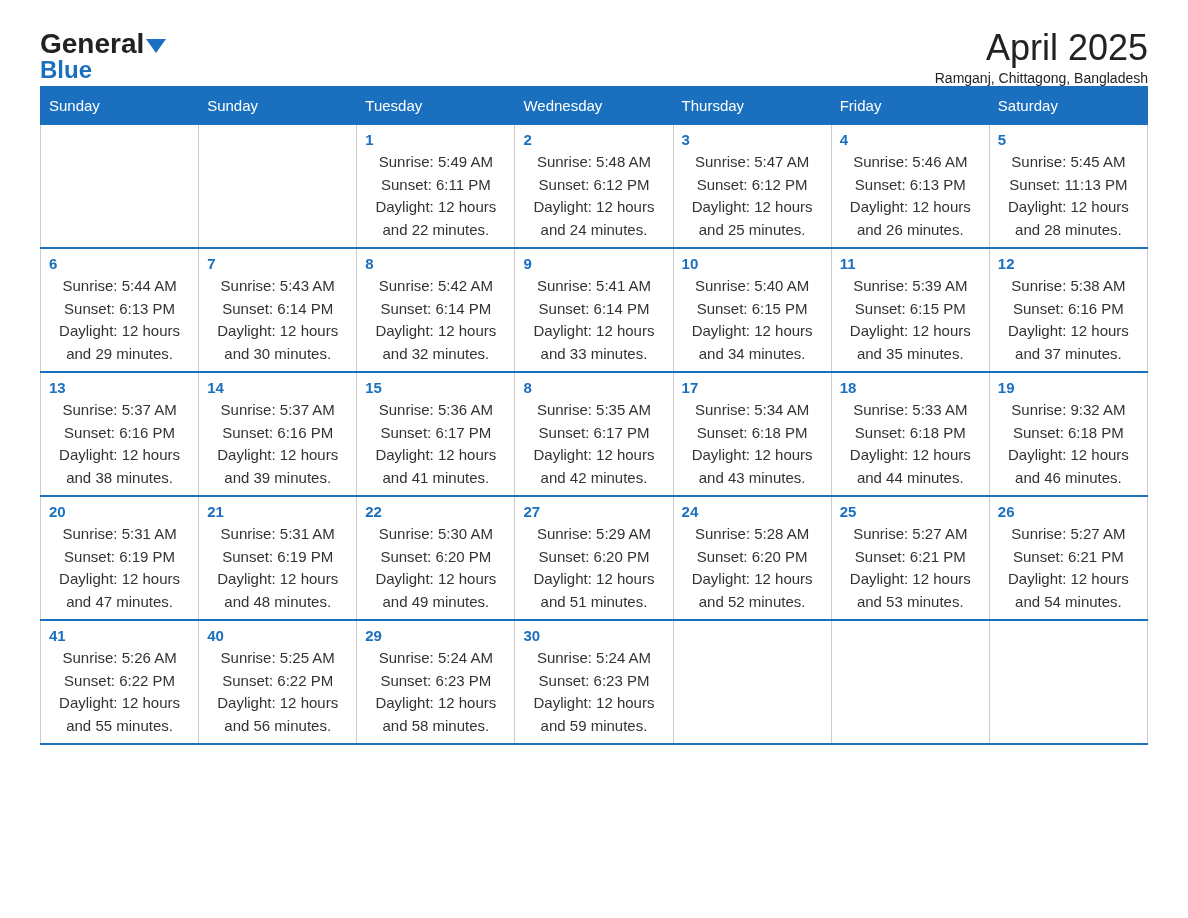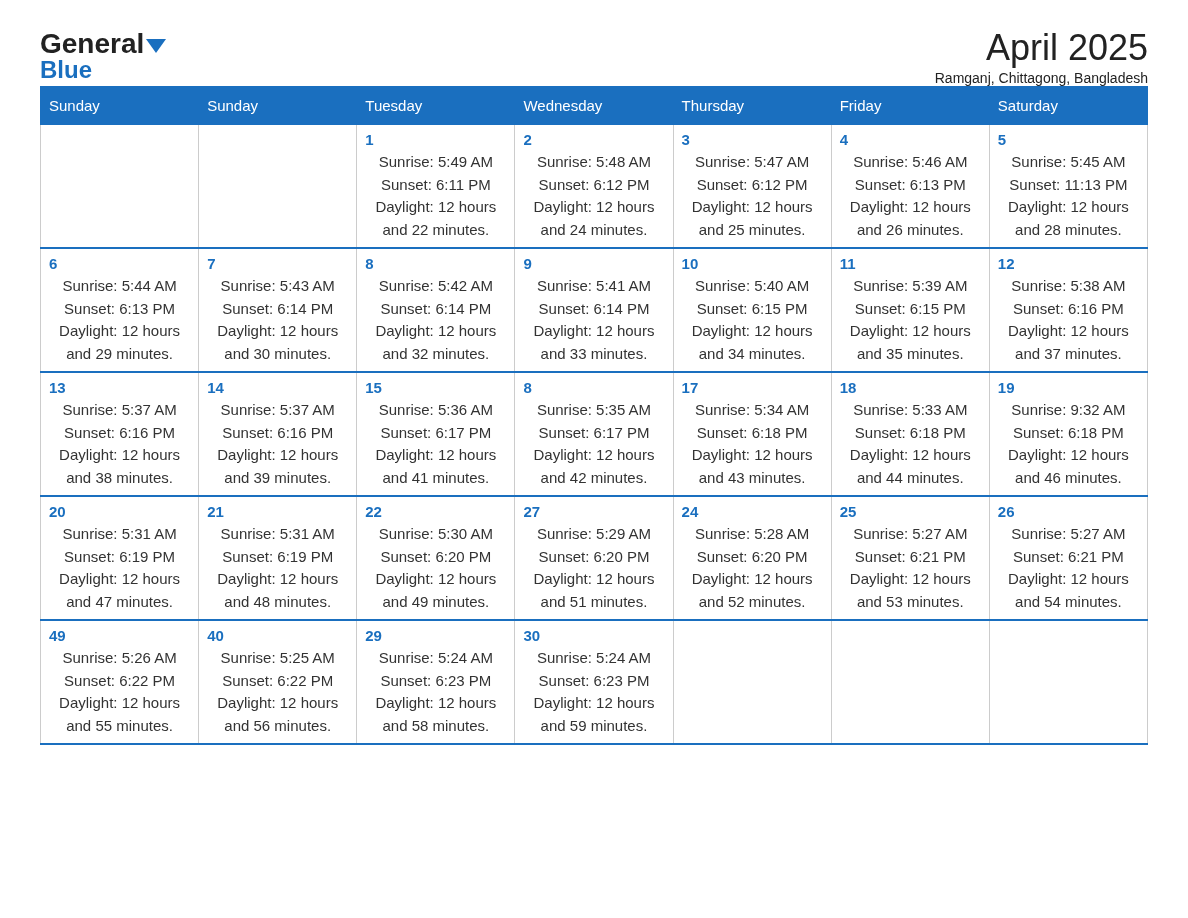--- a/index.html
+++ b/index.html
@@ -316,21 +316,21 @@
         <td>
           <span class="day-num">26</span>
           <div class="day-info">Sunrise: 5:27 AM
 Sunset: 6:21 PM
 Daylight: 12 hours
 and 54 minutes.</div>
         </td>
       </tr>
       <tr>
         <td>
-          <span class="day-num">49</span>
+          <span class="day-num">41</span>
           <div class="day-info">Sunrise: 5:26 AM
 Sunset: 6:22 PM
 Daylight: 12 hours
 and 55 minutes.</div>
         </td>
         <td>
           <span class="day-num">40</span>
           <div class="day-info">Sunrise: 5:25 AM
 Sunset: 6:22 PM
 Daylight: 12 hours

